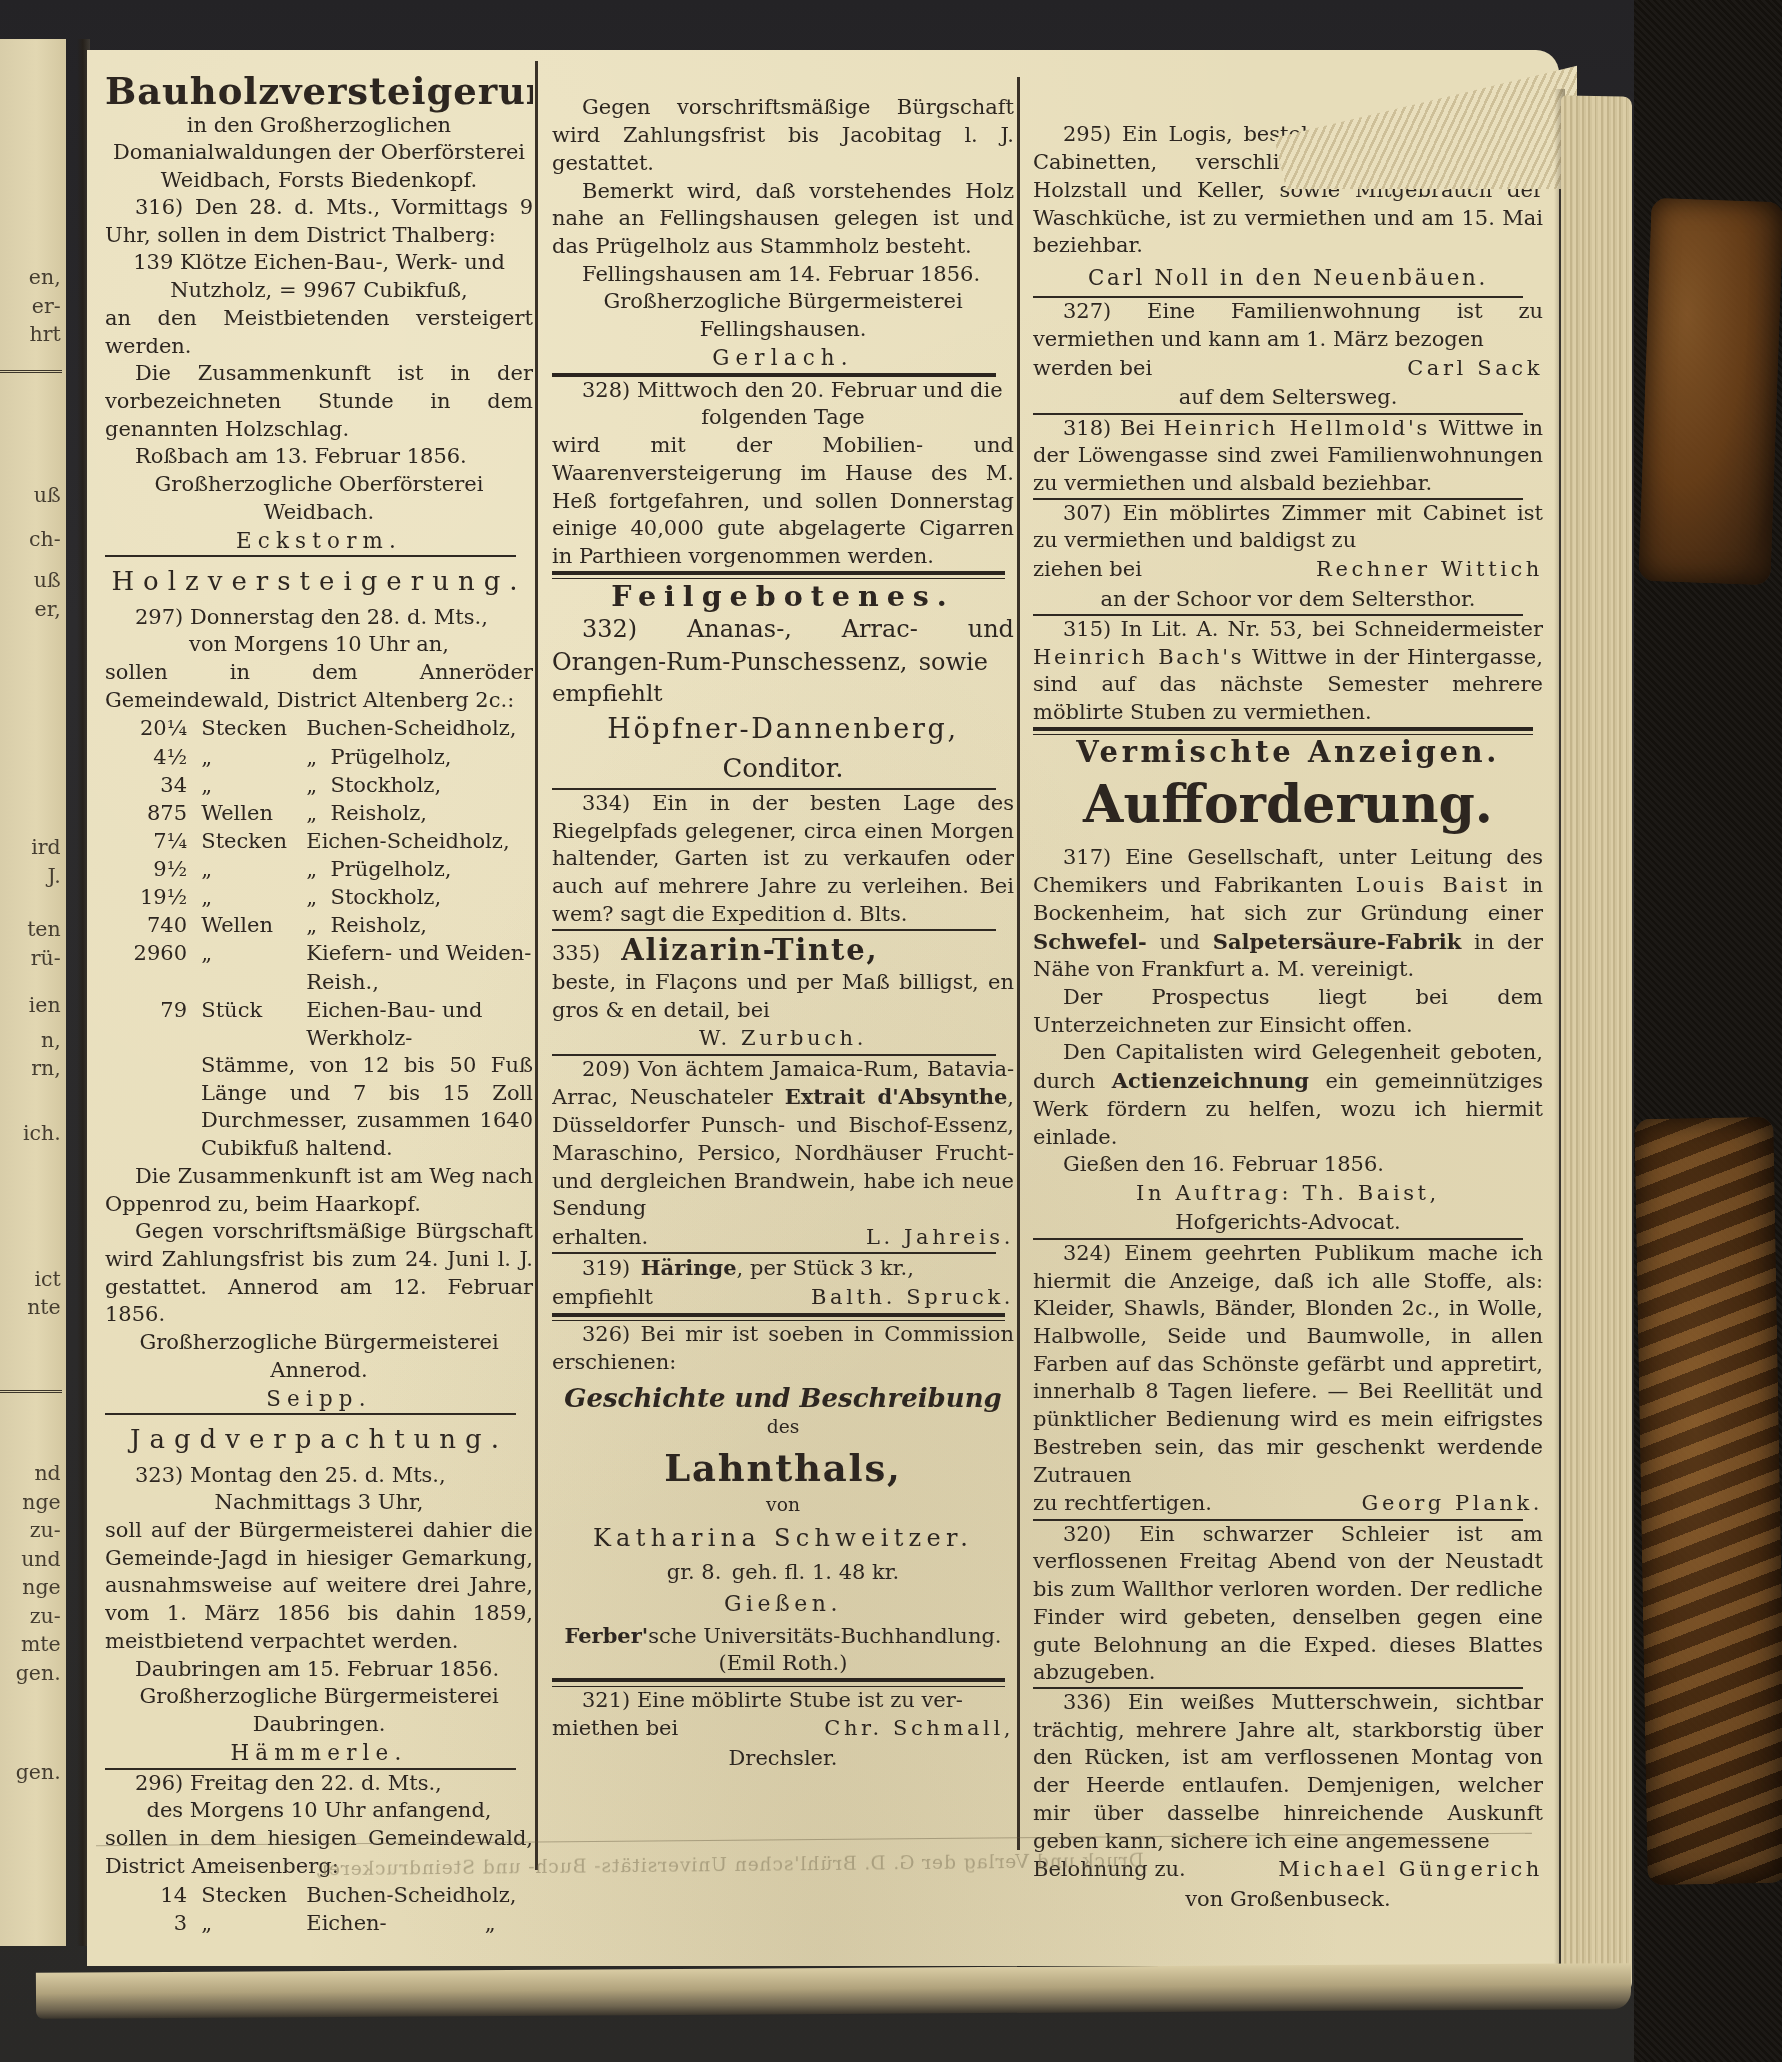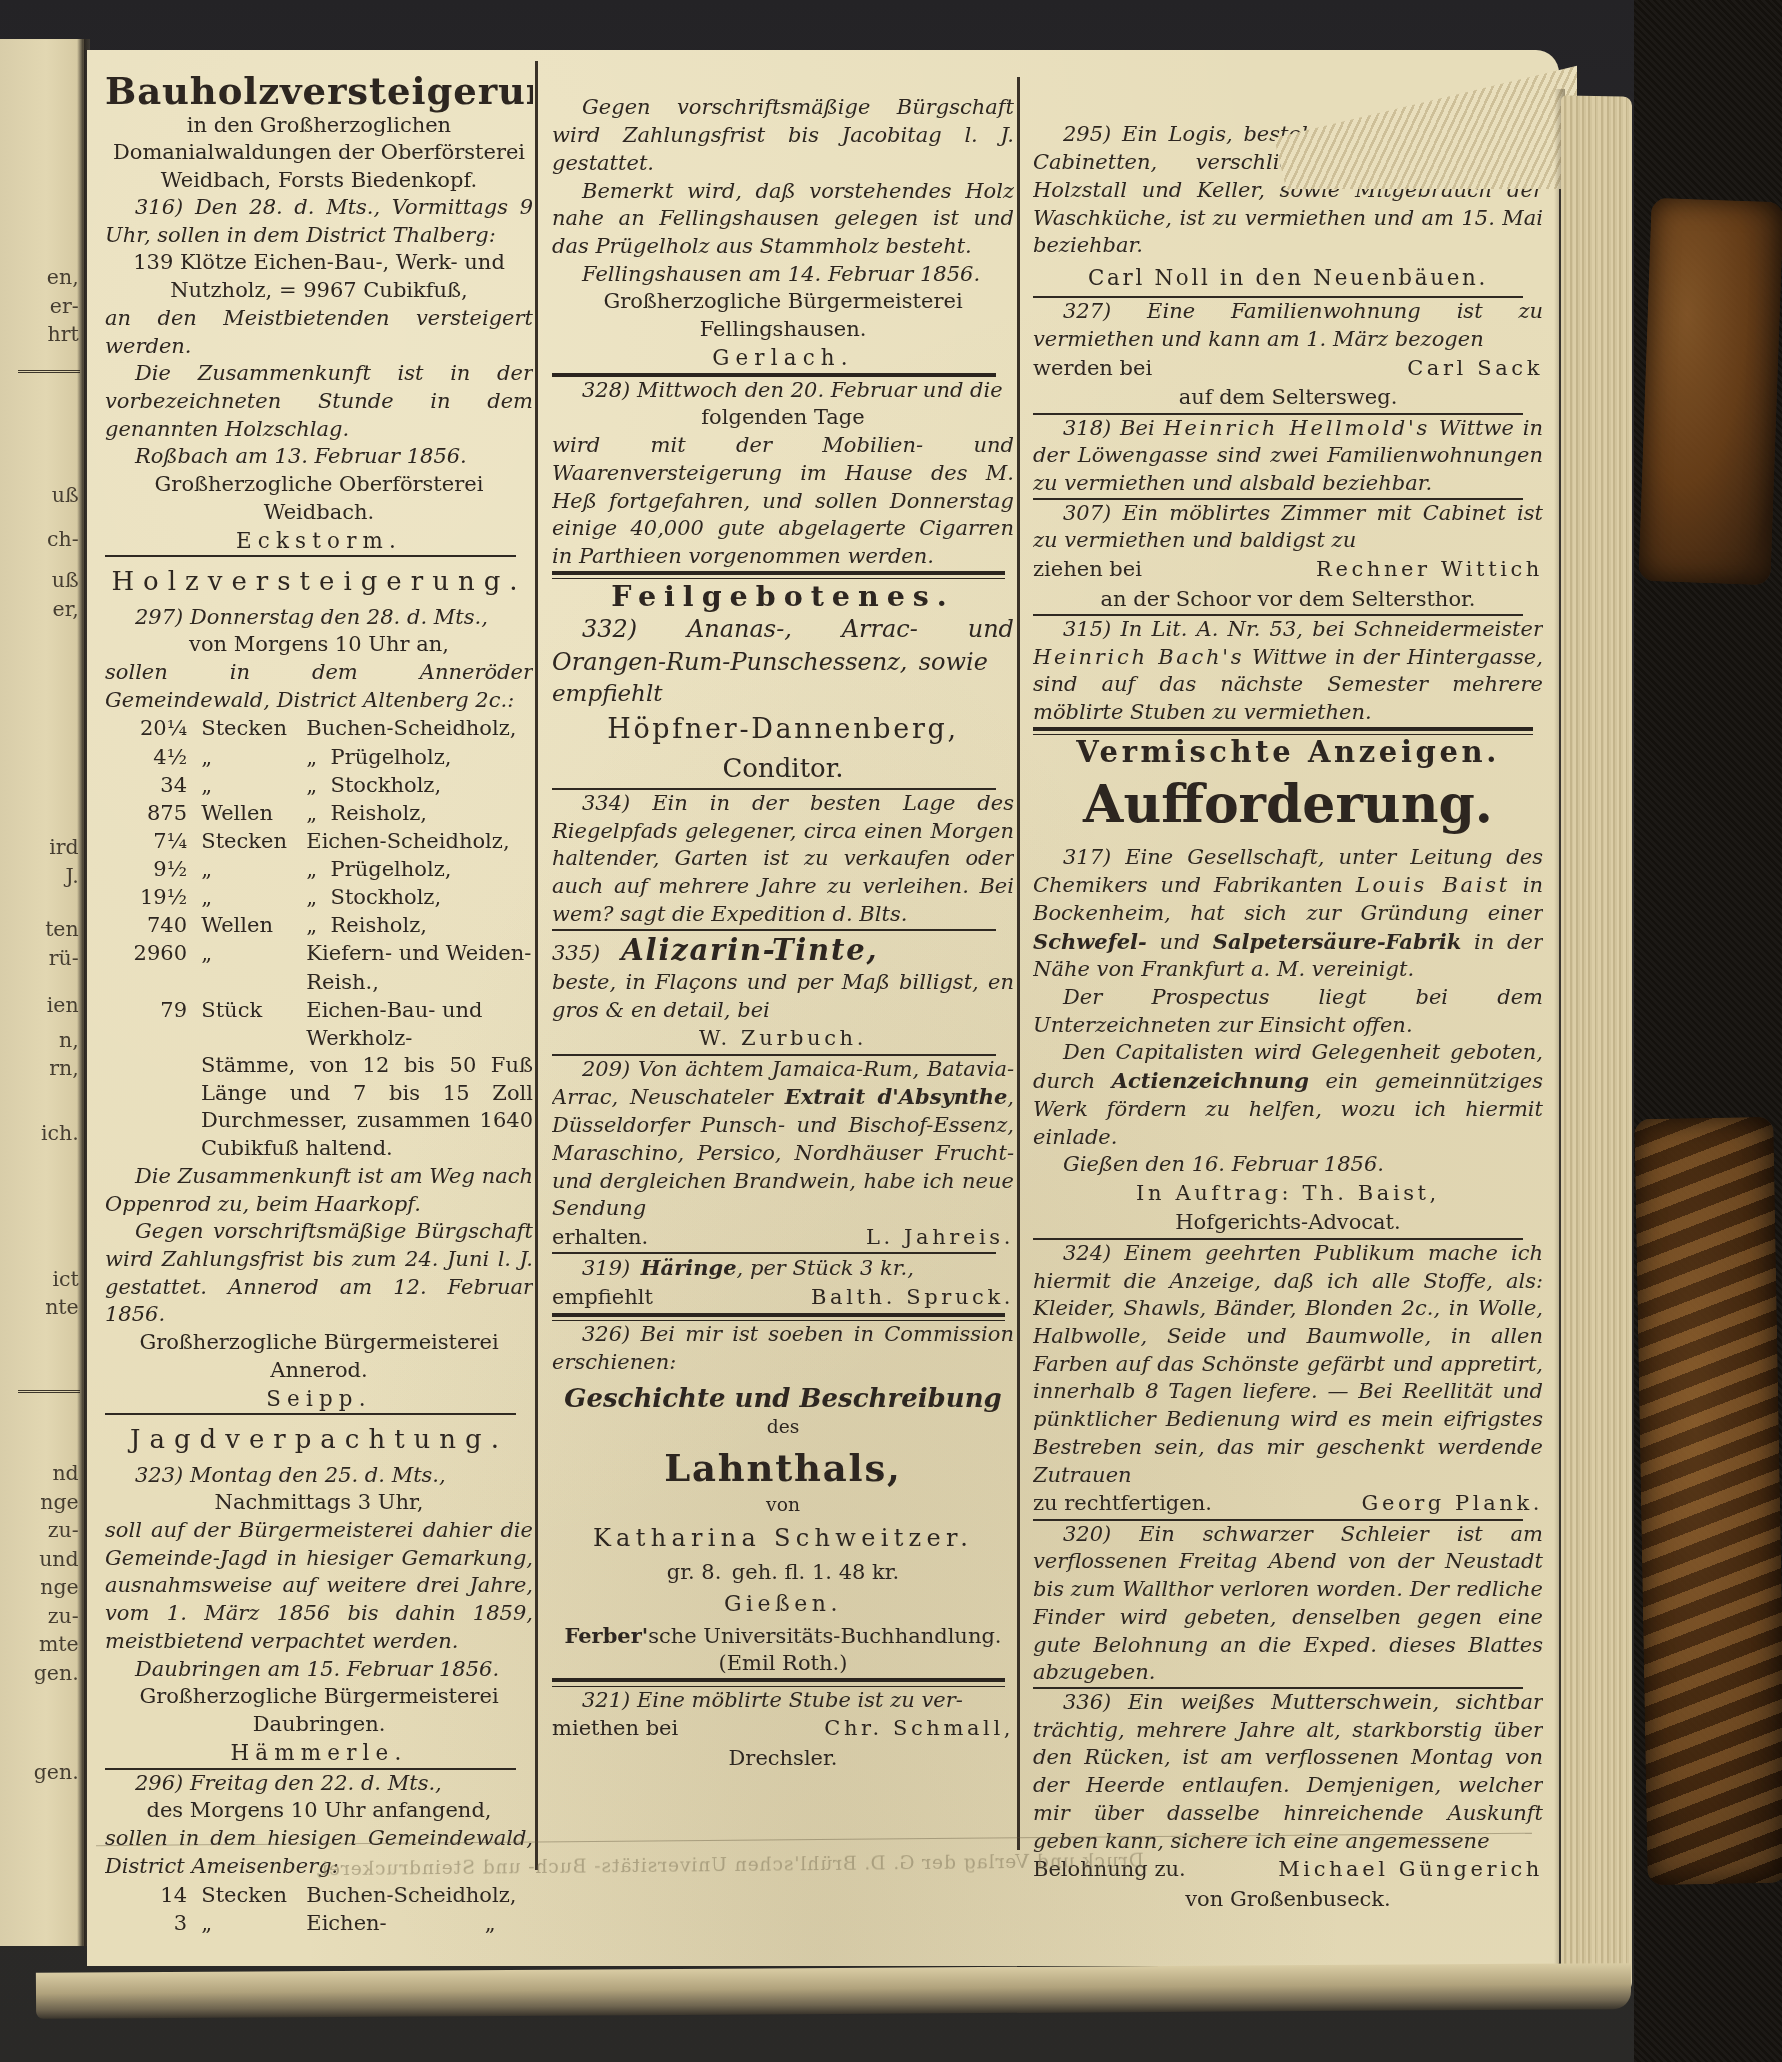--- a/index.html
+++ b/index.html
@@ -1,21 +1,21 @@
 <!DOCTYPE html>
 <html style="font-size:14.3px"><head>
 <meta charset="utf-8">
 <style>
   html,body{margin:0;padding:0;width:1782px;height:2062px;overflow:hidden;
     background:#2a292b;font-family:"DejaVu Serif","Liberation Serif",serif;}
   .stage{position:absolute;inset:0;width:1782px;height:2062px;
     background:linear-gradient(180deg,#242326 0%,#2c2b2d 30%,#2a2927 100%);}
 
   
-  .prev-page{position:absolute;left:0;top:39px;width:84px;height:1907px;
+  .prev-page{position:absolute;left:0;top:39px;width:66px;height:1907px;
     background:linear-gradient(90deg,#d8cda9 0%,#e2d7b2 55%,#d3c7a0 100%);}
   .prev-frag{position:absolute;right:5.3px;font-size:20.5px;color:#453d30;line-height:1;}
   .prev-rule{position:absolute;right:3.6px;width:62px;border-top:3.6px double #3c352a;}
   .gutter{position:absolute;left:77px;top:39px;width:12.5px;height:1907px;
     background:linear-gradient(90deg,rgba(120,108,84,0) 0%,rgba(38,32,24,.8) 45%,rgba(110,99,78,.35) 100%);}
 
   
   .page{position:absolute;left:87px;top:50px;width:1472px;height:1916px;
     background:
       radial-gradient(ellipse at 20% 15%,rgba(255,250,230,.28),rgba(255,255,255,0) 55%),
@@ -29,21 +29,21 @@
   .col{position:absolute;top:21.4px;height:1871px;overflow:hidden;}
   .col1{left:18px;width:428px;}
   .col2{left:465px;width:462px;padding-top:23px;}
   .col3{left:946px;width:510px;padding-top:50px;}
   .vrule{position:absolute;width:2.7px;background:#3a3228;}
   .vrule.v1{left:448px;top:10.7px;height:1809px;}
   .vrule.v2{left:930px;top:27px;height:1773px;}
 
   
   .col p,.col div{margin:0;}
-  .p{font-size:21px;line-height:1.32;text-align:justify;text-indent:30px;font-style:italic;}
+  .p{font-size:21px;line-height:1.32;text-align:justify;text-indent:30px;}
   .p.noind{text-indent:0;}
   .p.lg{font-size:24px;line-height:1.35;word-spacing:3.6px;}
   .p.lg2{font-size:23px;}
   .center{font-size:21px;line-height:1.32;text-align:center;}
   .center.tight{line-height:1.3;}
   .center.small{font-size:18.7px;}
   .center.name{font-size:27px;letter-spacing:2.7px;line-height:1.5;}
   .center.name2{font-size:26px;line-height:1.5;}
   .center.kath{font-size:24px;letter-spacing:5.3px;line-height:1.7;}
   .center.giess{font-size:22px;letter-spacing:4.5px;line-height:1.6;}

